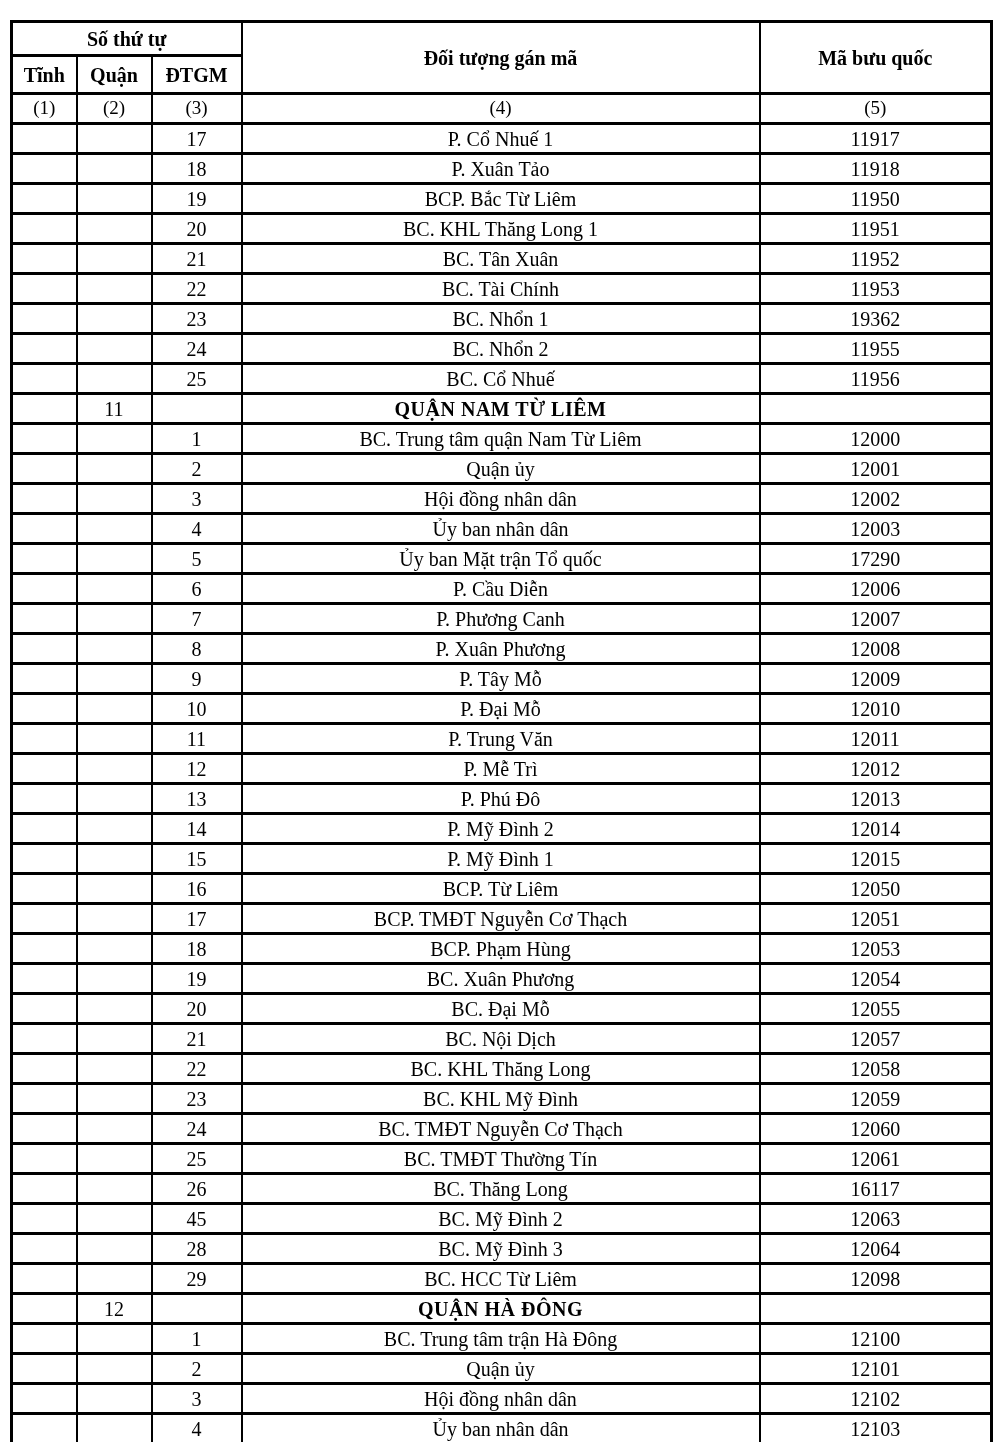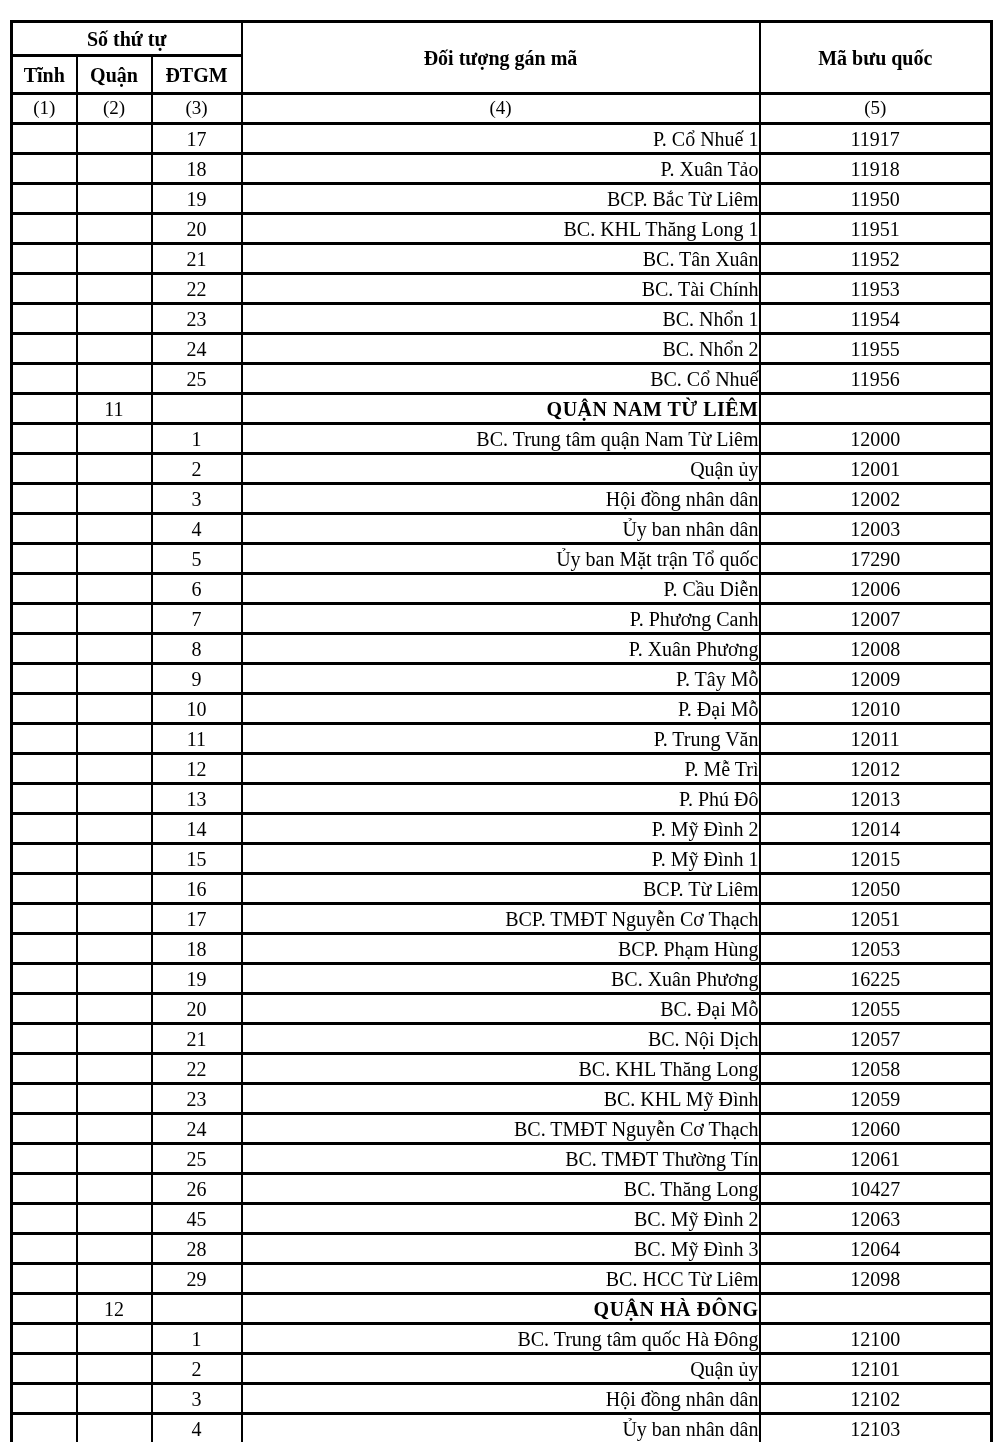--- a/index.html
+++ b/index.html
@@ -50,25 +50,25 @@
   tr.hdr-index td {
     font-weight: normal;
     text-align: center;
     font-size: 19px;
   }
   tbody tr { height: 30px; font-family: Liberation Serif, serif; }
   td.c-tinh, td.c-quan, td.c-dtgm, td.c-code {
     text-align: center;
   }
   td.c-name {
-    text-align: right;
+    text-align: center;
     padding-left: 4px;
   }
   td.c-section-title {
-    text-align: right;
+    text-align: center;
     font-weight: bold;
     font-size: 20px;
     letter-spacing: 0.5px;
   }
 </style>
 </head>
 <body>
 
 <div class="page">
   <table class="postal">
@@ -139,21 +139,21 @@
           <td class="c-quan"></td>
           <td class="c-dtgm">22</td>
           <td class="c-name">BC. Tài Chính</td>
           <td class="c-code">11953</td>
         </tr>
         <tr>
           <td class="c-tinh"></td>
           <td class="c-quan"></td>
           <td class="c-dtgm">23</td>
           <td class="c-name">BC. Nhổn 1</td>
-          <td class="c-code">11954</td>
+          <td class="c-code">19362</td>
         </tr>
         <tr>
           <td class="c-tinh"></td>
           <td class="c-quan"></td>
           <td class="c-dtgm">24</td>
           <td class="c-name">BC. Nhổn 2</td>
           <td class="c-code">11955</td>
         </tr>
         <tr>
           <td class="c-tinh"></td>
@@ -293,21 +293,21 @@
           <td class="c-quan"></td>
           <td class="c-dtgm">18</td>
           <td class="c-name">BCP. Phạm Hùng</td>
           <td class="c-code">12053</td>
         </tr>
         <tr>
           <td class="c-tinh"></td>
           <td class="c-quan"></td>
           <td class="c-dtgm">19</td>
           <td class="c-name">BC. Xuân Phương</td>
-          <td class="c-code">16225</td>
+          <td class="c-code">12054</td>
         </tr>
         <tr>
           <td class="c-tinh"></td>
           <td class="c-quan"></td>
           <td class="c-dtgm">20</td>
           <td class="c-name">BC. Đại Mỗ</td>
           <td class="c-code">12055</td>
         </tr>
         <tr>
           <td class="c-tinh"></td>
@@ -342,21 +342,21 @@
           <td class="c-quan"></td>
           <td class="c-dtgm">25</td>
           <td class="c-name">BC. TMĐT Thường Tín</td>
           <td class="c-code">12061</td>
         </tr>
         <tr>
           <td class="c-tinh"></td>
           <td class="c-quan"></td>
           <td class="c-dtgm">26</td>
           <td class="c-name">BC. Thăng Long</td>
-          <td class="c-code">10427</td>
+          <td class="c-code">16117</td>
         </tr>
         <tr>
           <td class="c-tinh"></td>
           <td class="c-quan"></td>
           <td class="c-dtgm">45</td>
           <td class="c-name">BC. Mỹ Đình 2</td>
           <td class="c-code">12063</td>
         </tr>
         <tr>
           <td class="c-tinh"></td>
@@ -376,21 +376,21 @@
           <td class="c-tinh"></td>
           <td class="c-quan">12</td>
           <td class="c-dtgm"></td>
           <td class="c-section-title">QUẬN HÀ ĐÔNG</td>
           <td class="c-code"></td>
         </tr>
         <tr>
           <td class="c-tinh"></td>
           <td class="c-quan"></td>
           <td class="c-dtgm">1</td>
-          <td class="c-name">BC. Trung tâm quốc Hà Đông</td>
+          <td class="c-name">BC. Trung tâm trận Hà Đông</td>
           <td class="c-code">12100</td>
         </tr>
         <tr>
           <td class="c-tinh"></td>
           <td class="c-quan"></td>
           <td class="c-dtgm">2</td>
           <td class="c-name">Quận ủy</td>
           <td class="c-code">12101</td>
         </tr>
         <tr>

